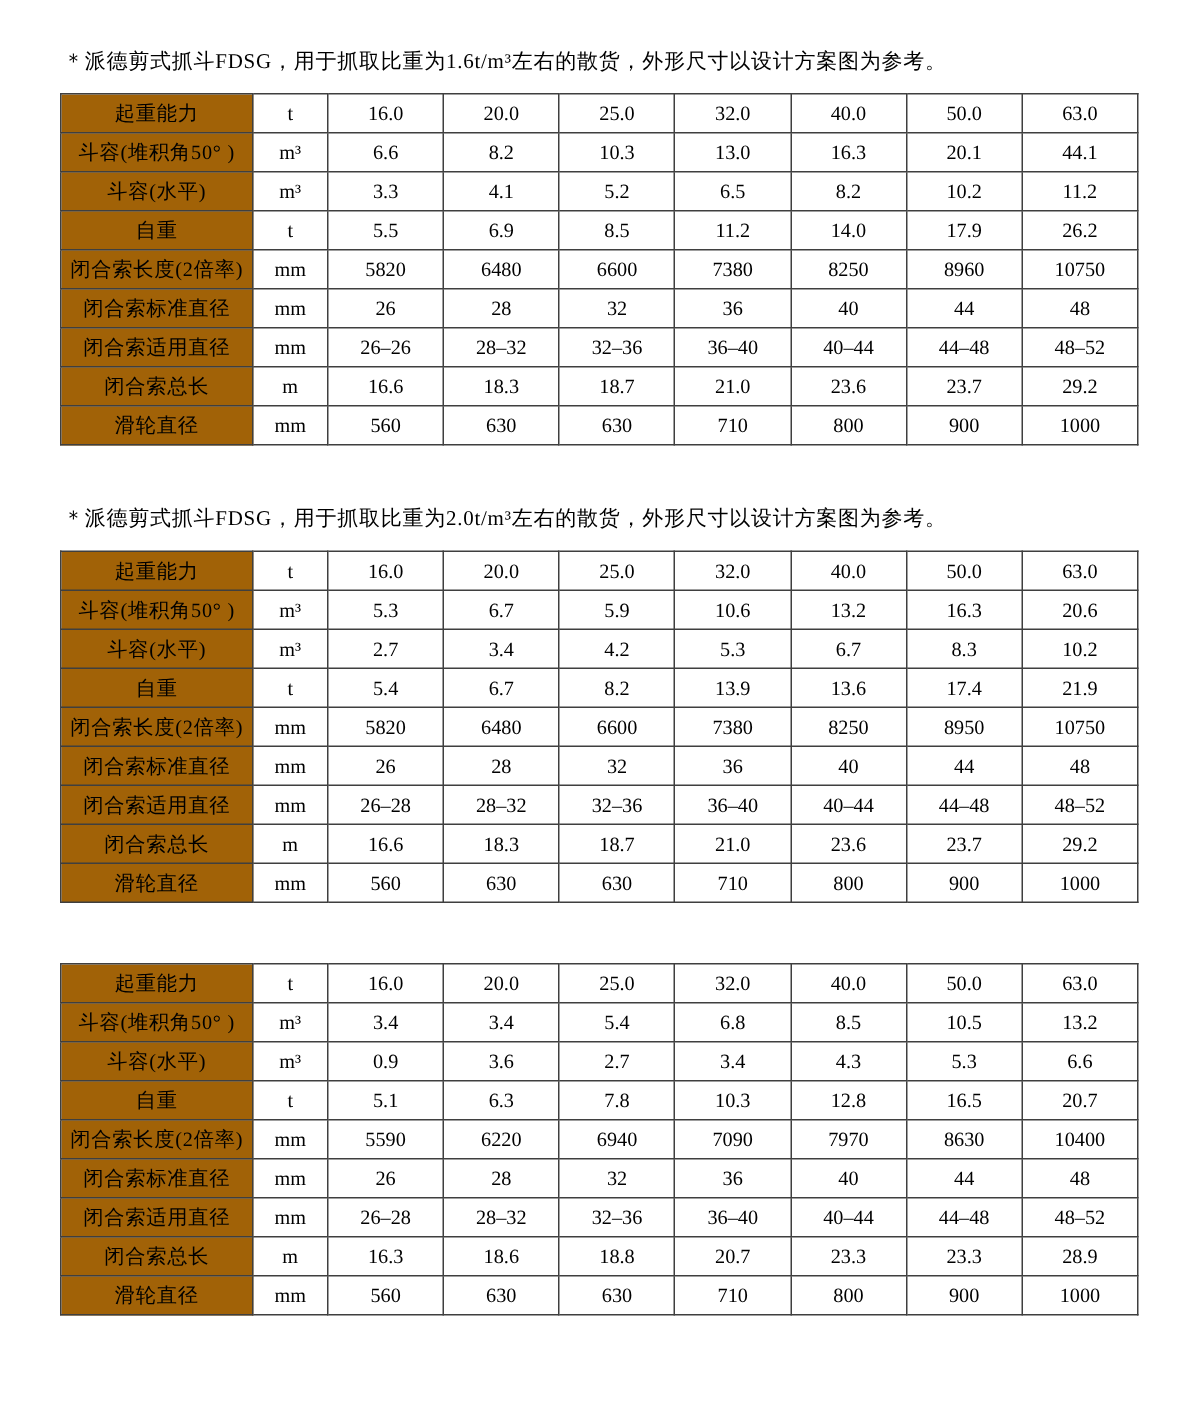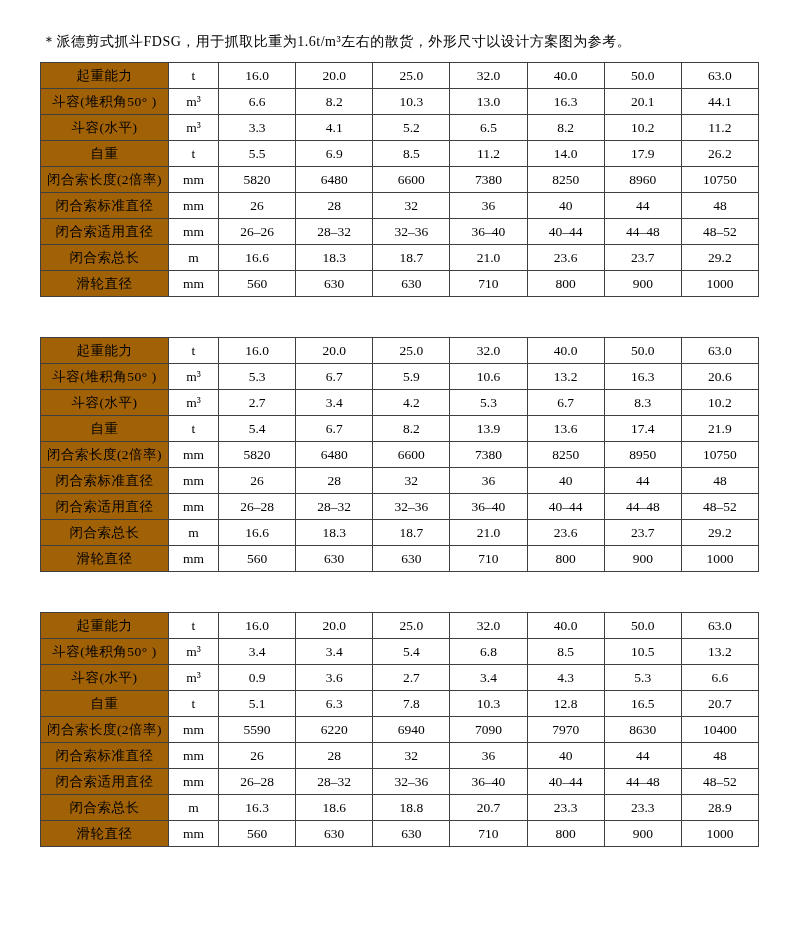--- a/index.html
+++ b/index.html
@@ -174,20 +174,21 @@
             <td class="value-cell">710</td>
             <td class="value-cell">800</td>
             <td class="value-cell">900</td>
             <td class="value-cell">1000</td>
           </tr>
         </tbody>
     </table>
   </section>
 
   <section class="spec-section">
+    <p class="heading">＊派德剪式抓斗FDSG，用于抓取比重为2.0t/m³左右的散货，外形尺寸以设计方案图为参考。</p>
     <table class="spec-table">
       <colgroup>
         <col class="c-label">
           <col class="c-unit">
         <col>
           <col>
           <col>
           <col>
           <col>
           <col>

